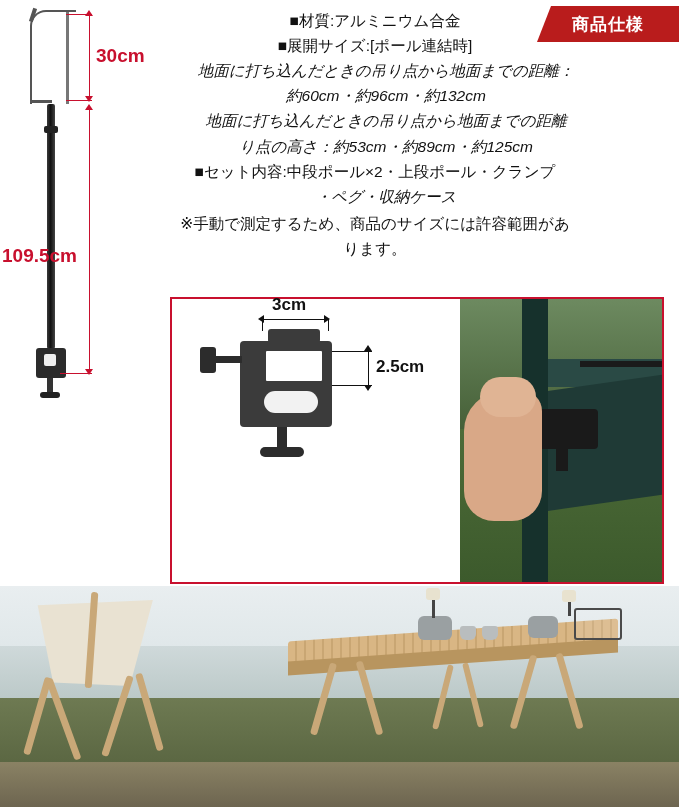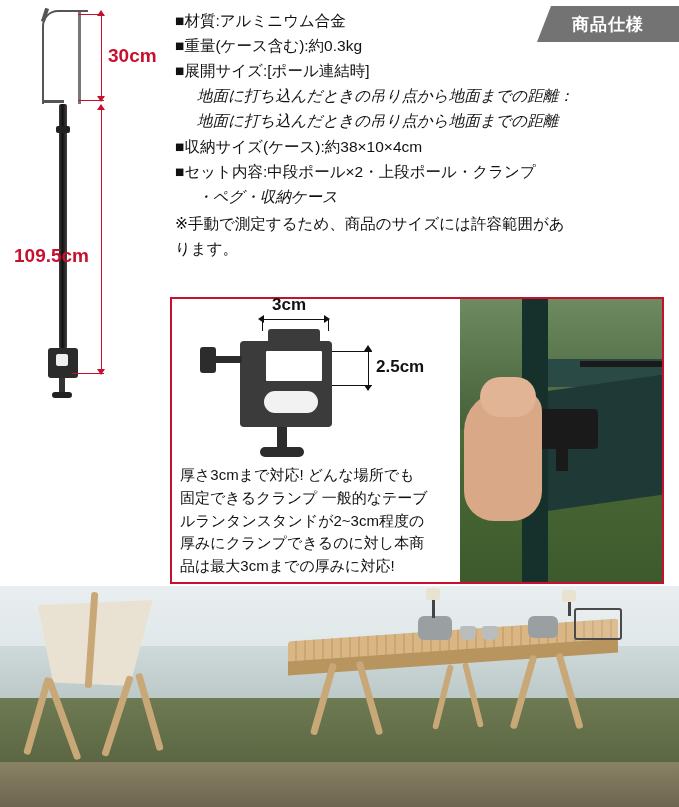--- a/index.html
+++ b/index.html
@@ -9,29 +9,29 @@
     font-family:"Liberation Sans","DejaVu Sans",sans-serif;
     position:relative;
     overflow:hidden;
   }
   .page{position:absolute;left:0;top:0;width:679px;height:807px;}
 
   
   .ribbon{
     position:absolute;right:0;top:6px;
     width:142px;height:36px;
-    background:#737373;
+    background:#b91c1c;
     color:#fff;
     display:flex;align-items:center;justify-content:center;
     font-size:17px;font-weight:bold;letter-spacing:1px;
     clip-path:polygon(14px 0, 100% 0, 100% 100%, 0 100%);
   }
 
   
-  .pole-area{position:absolute;left:0;top:0;width:170px;height:400px;margin-left:12px;}
+  .pole-area{position:absolute;left:0;top:0;width:170px;height:400px;}
   .pole-hook{
     position:absolute;left:30px;top:10px;width:44px;height:92px;
     border:2.5px solid #555;border-right:none;border-bottom:none;
     border-top-left-radius:16px;
   }
   .pole-hook-tip{
     position:absolute;left:31px;top:8px;width:4px;height:14px;background:#555;
     transform:rotate(18deg);
   }
   .pole-hook-arm{
@@ -68,21 +68,21 @@
   .arrow-up,.arrow-dn{position:absolute;width:0;height:0;border-left:4px solid transparent;border-right:4px solid transparent;}
   .arrow-up{border-bottom:6px solid #c8102e;}
   .arrow-dn{border-top:6px solid #c8102e;}
   .dim-label{
     position:absolute;color:#c8102e;font-size:19px;font-weight:bold;white-space:nowrap;
   }
 
   
   .spec{
     position:absolute;left:175px;top:8px;width:400px;
-    font-size:15.5px;line-height:1.62;color:#111;
+    font-size:15.5px;line-height:1.62;color:#111;text-align:center;
   }
   .spec .row{display:block;}
   .spec .indent{display:block;padding-left:22px;font-style:italic;}
   .note{display:block;margin-top:2px;}
 
   
   .panel{
     position:absolute;left:170px;top:297px;width:494px;height:287px;
     border:2px solid #c8102e;background:#84cc16;box-sizing:border-box;
   }
@@ -179,25 +179,25 @@
 
     <div class="dim-line" style="left:89px;top:108px;height:265px;"></div>
     <div class="arrow-up" style="left:85px;top:104px;"></div>
     <div class="arrow-dn" style="left:85px;top:369px;"></div>
     <div class="dim-cap" style="left:60px;top:373px;width:32px;"></div>
     <div class="dim-label" style="left:2px;top:245px;">109.5cm</div>
   </div>
 
   <div class="spec">
     <span class="row"><span>■</span><span>材質:アルミニウム合金</span></span>
-    <span class="row"><span>■</span><span>重量(ケース含む):約0.3kg</span></span>
     <span class="row"><span>■</span><span>展開サイズ:[ポール連結時]</span></span>
     <span class="indent">地面に打ち込んだときの吊り点から地面までの距離：</span>
+    <span class="indent">約60cm・約96cm・約132cm</span>
     <span class="indent">地面に打ち込んだときの吊り点から地面までの距離</span>
-    <span class="row"><span>■</span><span>収納サイズ(ケース):約38×10×4cm</span></span>
+    <span class="indent">り点の高さ：約53cm・約89cm・約125cm</span>
     <span class="row"><span>■</span><span>セット内容:中段ポール×2・上段ポール・クランプ</span></span>
     <span class="indent">・ペグ・収納ケース</span>
     <span class="note">※手動で測定するため、商品のサイズには許容範囲があります。</span>
   </div>
 
   <div class="panel">
 
     <div class="panel-left">
       <div class="cl-top"></div>
       <div class="cl-body"></div>
@@ -215,27 +215,20 @@
       <div class="dimv-line" style="left:156px;top:20px;height:12px;"></div>
       <div class="dlabel" style="left:100px;top:-4px;">3cm</div>
 
       <div class="dimv-line" style="left:196px;top:52px;height:34px;"></div>
       <div class="ar-u" style="left:192px;top:46px;"></div>
       <div class="ar-d" style="left:192px;top:86px;"></div>
       <div class="dimh-line" style="left:160px;top:52px;width:40px;"></div>
       <div class="dimh-line" style="left:160px;top:86px;width:40px;"></div>
       <div class="dlabel" style="left:204px;top:58px;">2.5cm</div>
 
-      <div class="panel-text">
-        <span style="display:block">厚さ3cmまで対応! どんな場所でも</span>
-        <span style="display:block">固定できるクランプ 一般的なテーブ</span>
-        <span style="display:block">ルランタンスタンドが2~3cm程度の</span>
-        <span style="display:block">厚みにクランプできるのに対し本商</span>
-        <span style="display:block">品は最大3cmまでの厚みに対応!</span>
-      </div>
     </div>
 
     <div class="panel-right">
       <div class="pr-sky"></div>
       <div class="pr-grass"></div>
       <div class="pr-table2"></div>
       <div class="pr-table"></div>
       <div class="pr-post"></div>
       <div class="pr-rod"></div>
       <div class="pr-clamp"></div>

